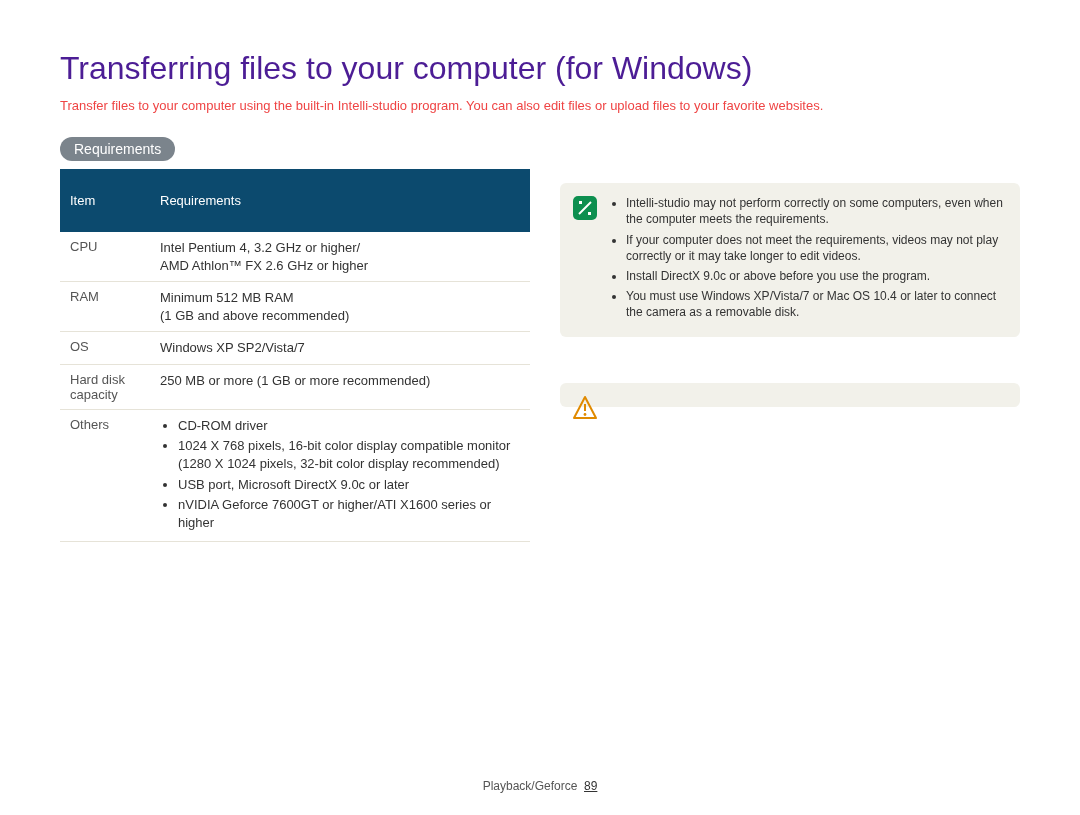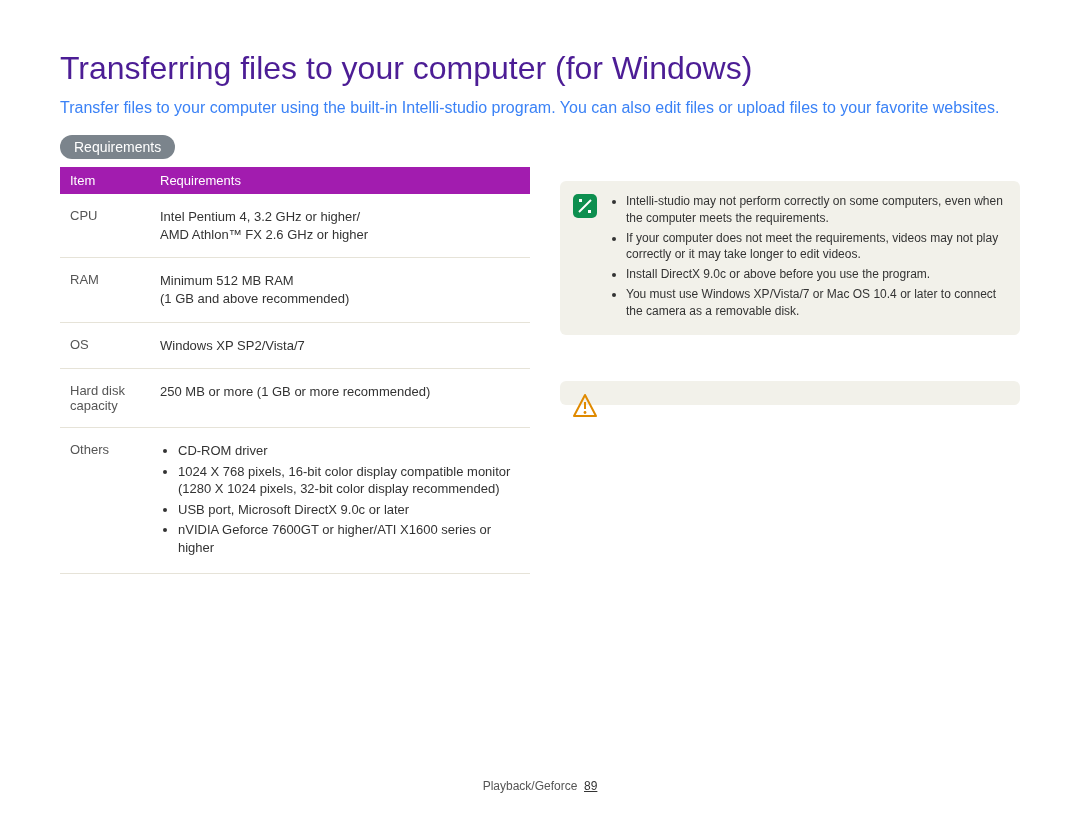--- a/index.html
+++ b/index.html
@@ -1,33 +1,33 @@
 <!DOCTYPE html>
 <html><head>
 <meta charset="utf-8">
 <style>
   * { box-sizing: border-box; margin: 0; padding: 0; }
   html, body { width: 1080px; height: 815px; background: #fff; font-family: Arial, Helvetica, sans-serif; color: #333; }
   .page { padding: 50px 60px 30px 60px; position: relative; height: 100%; }
 
   h1.title { font-size: 32px; font-weight: normal; color: #4c1d95; margin-bottom: 10px; }
-  p.intro { font-size: 16px; color: #3b82f6; margin-bottom: 16px; line-height: 1.4; }
+  p.intro { font-size: 13px; color: #ef4444; margin-bottom: 22px; line-height: 1.4; }
 
   .columns { display: flex; gap: 30px; }
   .col-left { flex: 0 0 470px; }
   .col-right { flex: 1; }
 
   .section-pill {
     display: inline-block; background: #7b848c; color: #fff; font-size: 14px;
     padding: 4px 14px; border-radius: 12px; margin-bottom: 8px;
   }
 
   table.req { width: 100%; border-collapse: collapse; font-size: 13px; }
-  table.req thead th { background: #a21caf; color: #fff; font-weight: normal; text-align: left; padding: 6px 10px; margin-left: 36px; }
-  table.req td { padding: 14px 10px; vertical-align: top; border-bottom: 1px solid #e6e3d8; color: #333; }
+  table.req thead th { background: #0c4a6e; color: #fff; font-weight: normal; text-align: left; padding: 24px 10px; margin-left: 36px; }
+  table.req td { padding: 7px 10px; vertical-align: top; border-bottom: 1px solid #e6e3d8; color: #333; }
   table.req td.item { width: 90px; color: #555; }
   table.req ul { list-style: disc; padding-left: 18px; }
   table.req ul li { margin-bottom: 3px; line-height: 1.35; }
   .req-line { line-height: 1.35; }
 
   .note-box { background: #f2f1ea; border-radius: 6px; padding: 12px 14px 12px 50px; position: relative; margin-bottom: 18px; margin-top: 46px; }
   .note-box .icon { position: absolute; left: 12px; top: 12px; width: 26px; height: 26px; }
   .note-box ul { list-style: disc; padding-left: 16px; font-size: 12px; color: #333; }
   .note-box ul li { margin-bottom: 4px; line-height: 1.35; }
 

